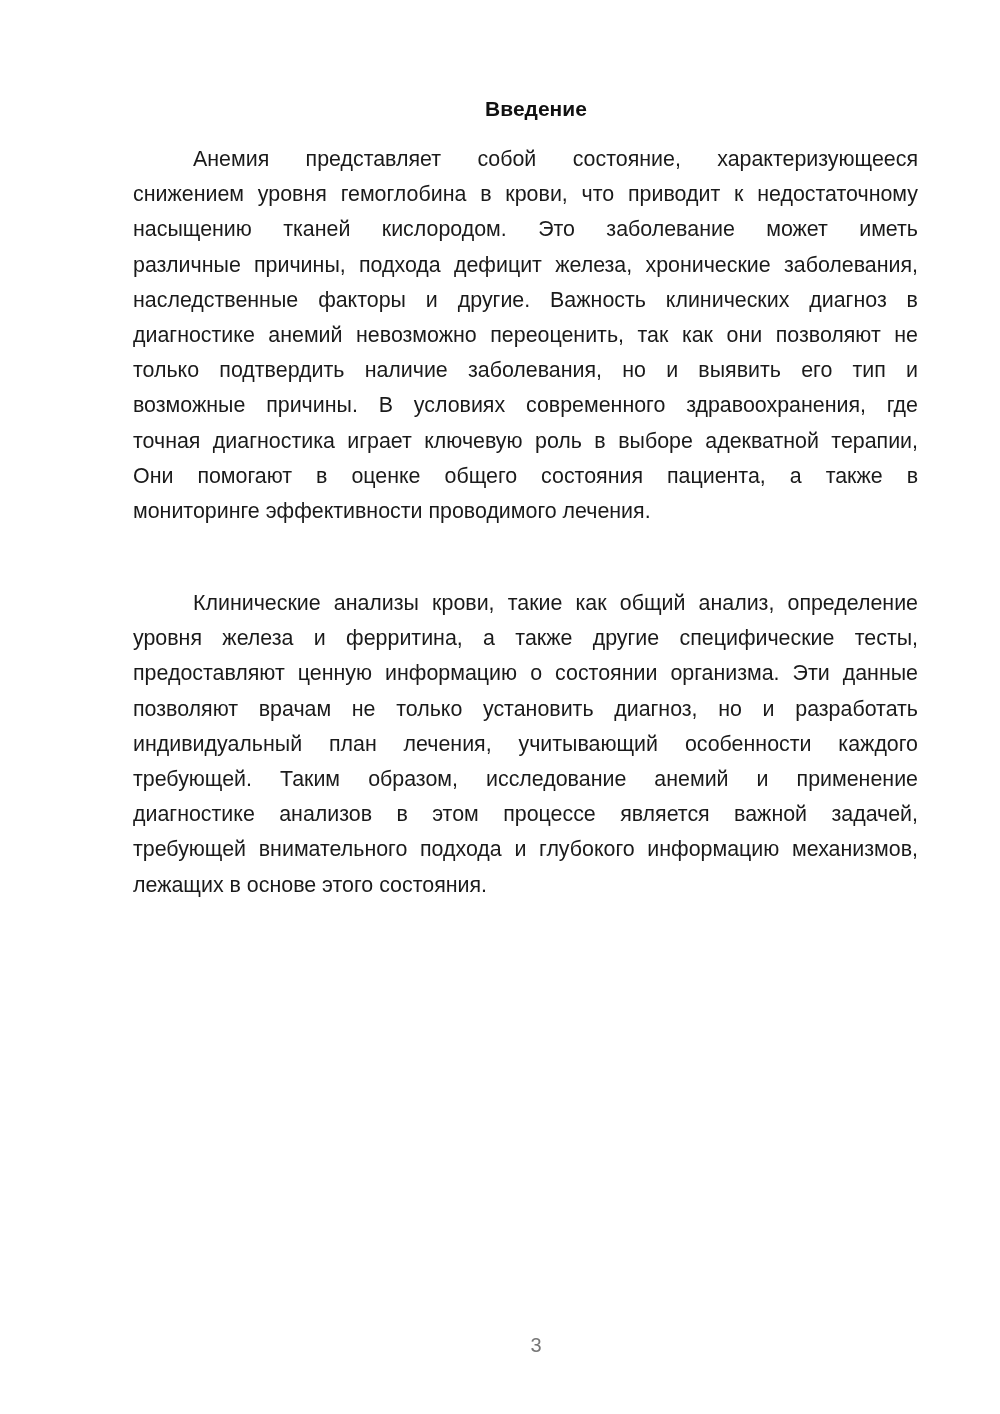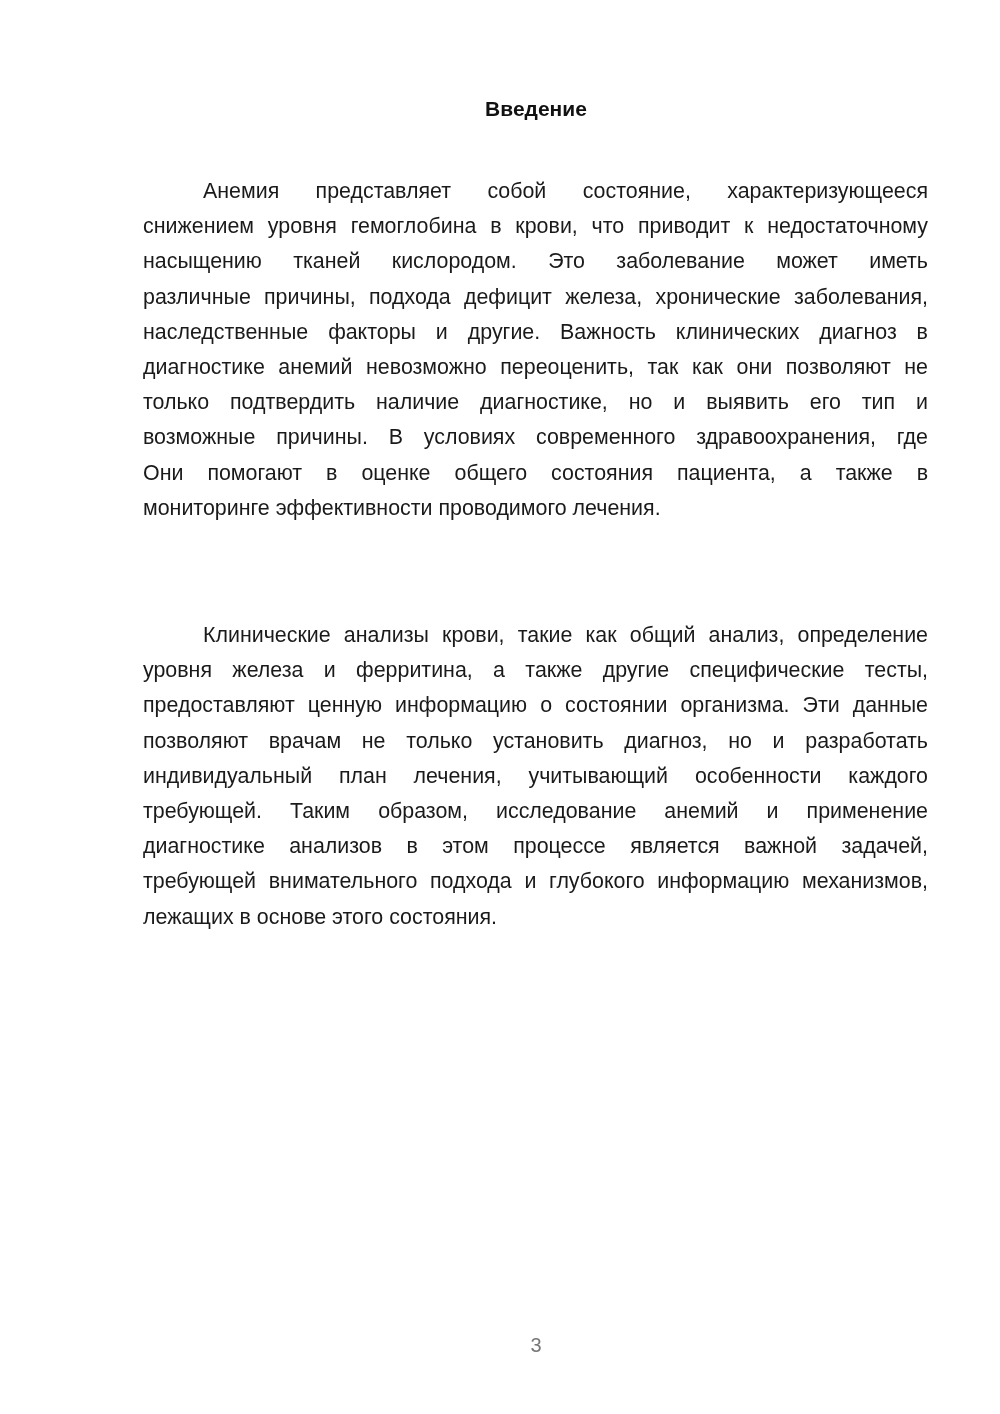--- a/index.html
+++ b/index.html
@@ -8,21 +8,21 @@
     position: absolute; left: 0; top: 0; width: 1000px; height: 1414px;
     background: #ffffff; color: #1a1a1a;
     font-family: Liberation Sans, sans-serif;
   }
   .title {
     position: absolute; left: 0; width: 1000px; top: 97px;
     text-align: center; font-weight: bold; font-size: 21px;
     letter-spacing: 0px; color: #111;
     transform: translateX(36px);
   }
-  .para { position: absolute; left: 143px; width: 785px; margin-top: 32px; }
+  .para { position: absolute; left: 133px; width: 785px; }
   .line {
     display: block; height: 35.2px; line-height: 35.2px;
     font-size: 21.4px; white-space: nowrap;
     text-align: justify; text-align-last: justify;
   }
   .line.first { padding-left: 60px; }
   .line.last { text-align-last: left; }
   #p1 { top: 142px; }
   #p2 { top: 586px; }
   .page-number {
@@ -37,22 +37,23 @@
 <div class="page">
   <div class="title">Введение</div>
 
   <div class="para" id="p1">
     <span class="line first">Анемия представляет собой состояние, характеризующееся</span>
     <span class="line">снижением уровня гемоглобина в крови, что приводит к недостаточному</span>
     <span class="line">насыщению тканей кислородом. Это заболевание может иметь</span>
     <span class="line">различные причины, подхода дефицит железа, хронические заболевания,</span>
     <span class="line">наследственные факторы и другие. Важность клинических диагноз в</span>
     <span class="line">диагностике анемий невозможно переоценить, так как они позволяют не</span>
-    <span class="line">только подтвердить наличие диагностике, но и выявить его тип и</span>
+    <span class="line">только подтвердить наличие заболевания, но и выявить его тип и</span>
     <span class="line">возможные причины. В условиях современного здравоохранения, где</span>
+    <span class="line">точная диагностика играет ключевую роль в выборе адекватной терапии,</span>
     <span class="line">Они помогают в оценке общего состояния пациента, а также в</span>
     <span class="line last">мониторинге эффективности проводимого лечения.</span>
   </div>
 
   <div class="para" id="p2">
     <span class="line first">Клинические анализы крови, такие как общий анализ, определение</span>
     <span class="line">уровня железа и ферритина, а также другие специфические тесты,</span>
     <span class="line">предоставляют ценную информацию о состоянии организма. Эти данные</span>
     <span class="line">позволяют врачам не только установить диагноз, но и разработать</span>
     <span class="line">индивидуальный план лечения, учитывающий особенности каждого</span>

